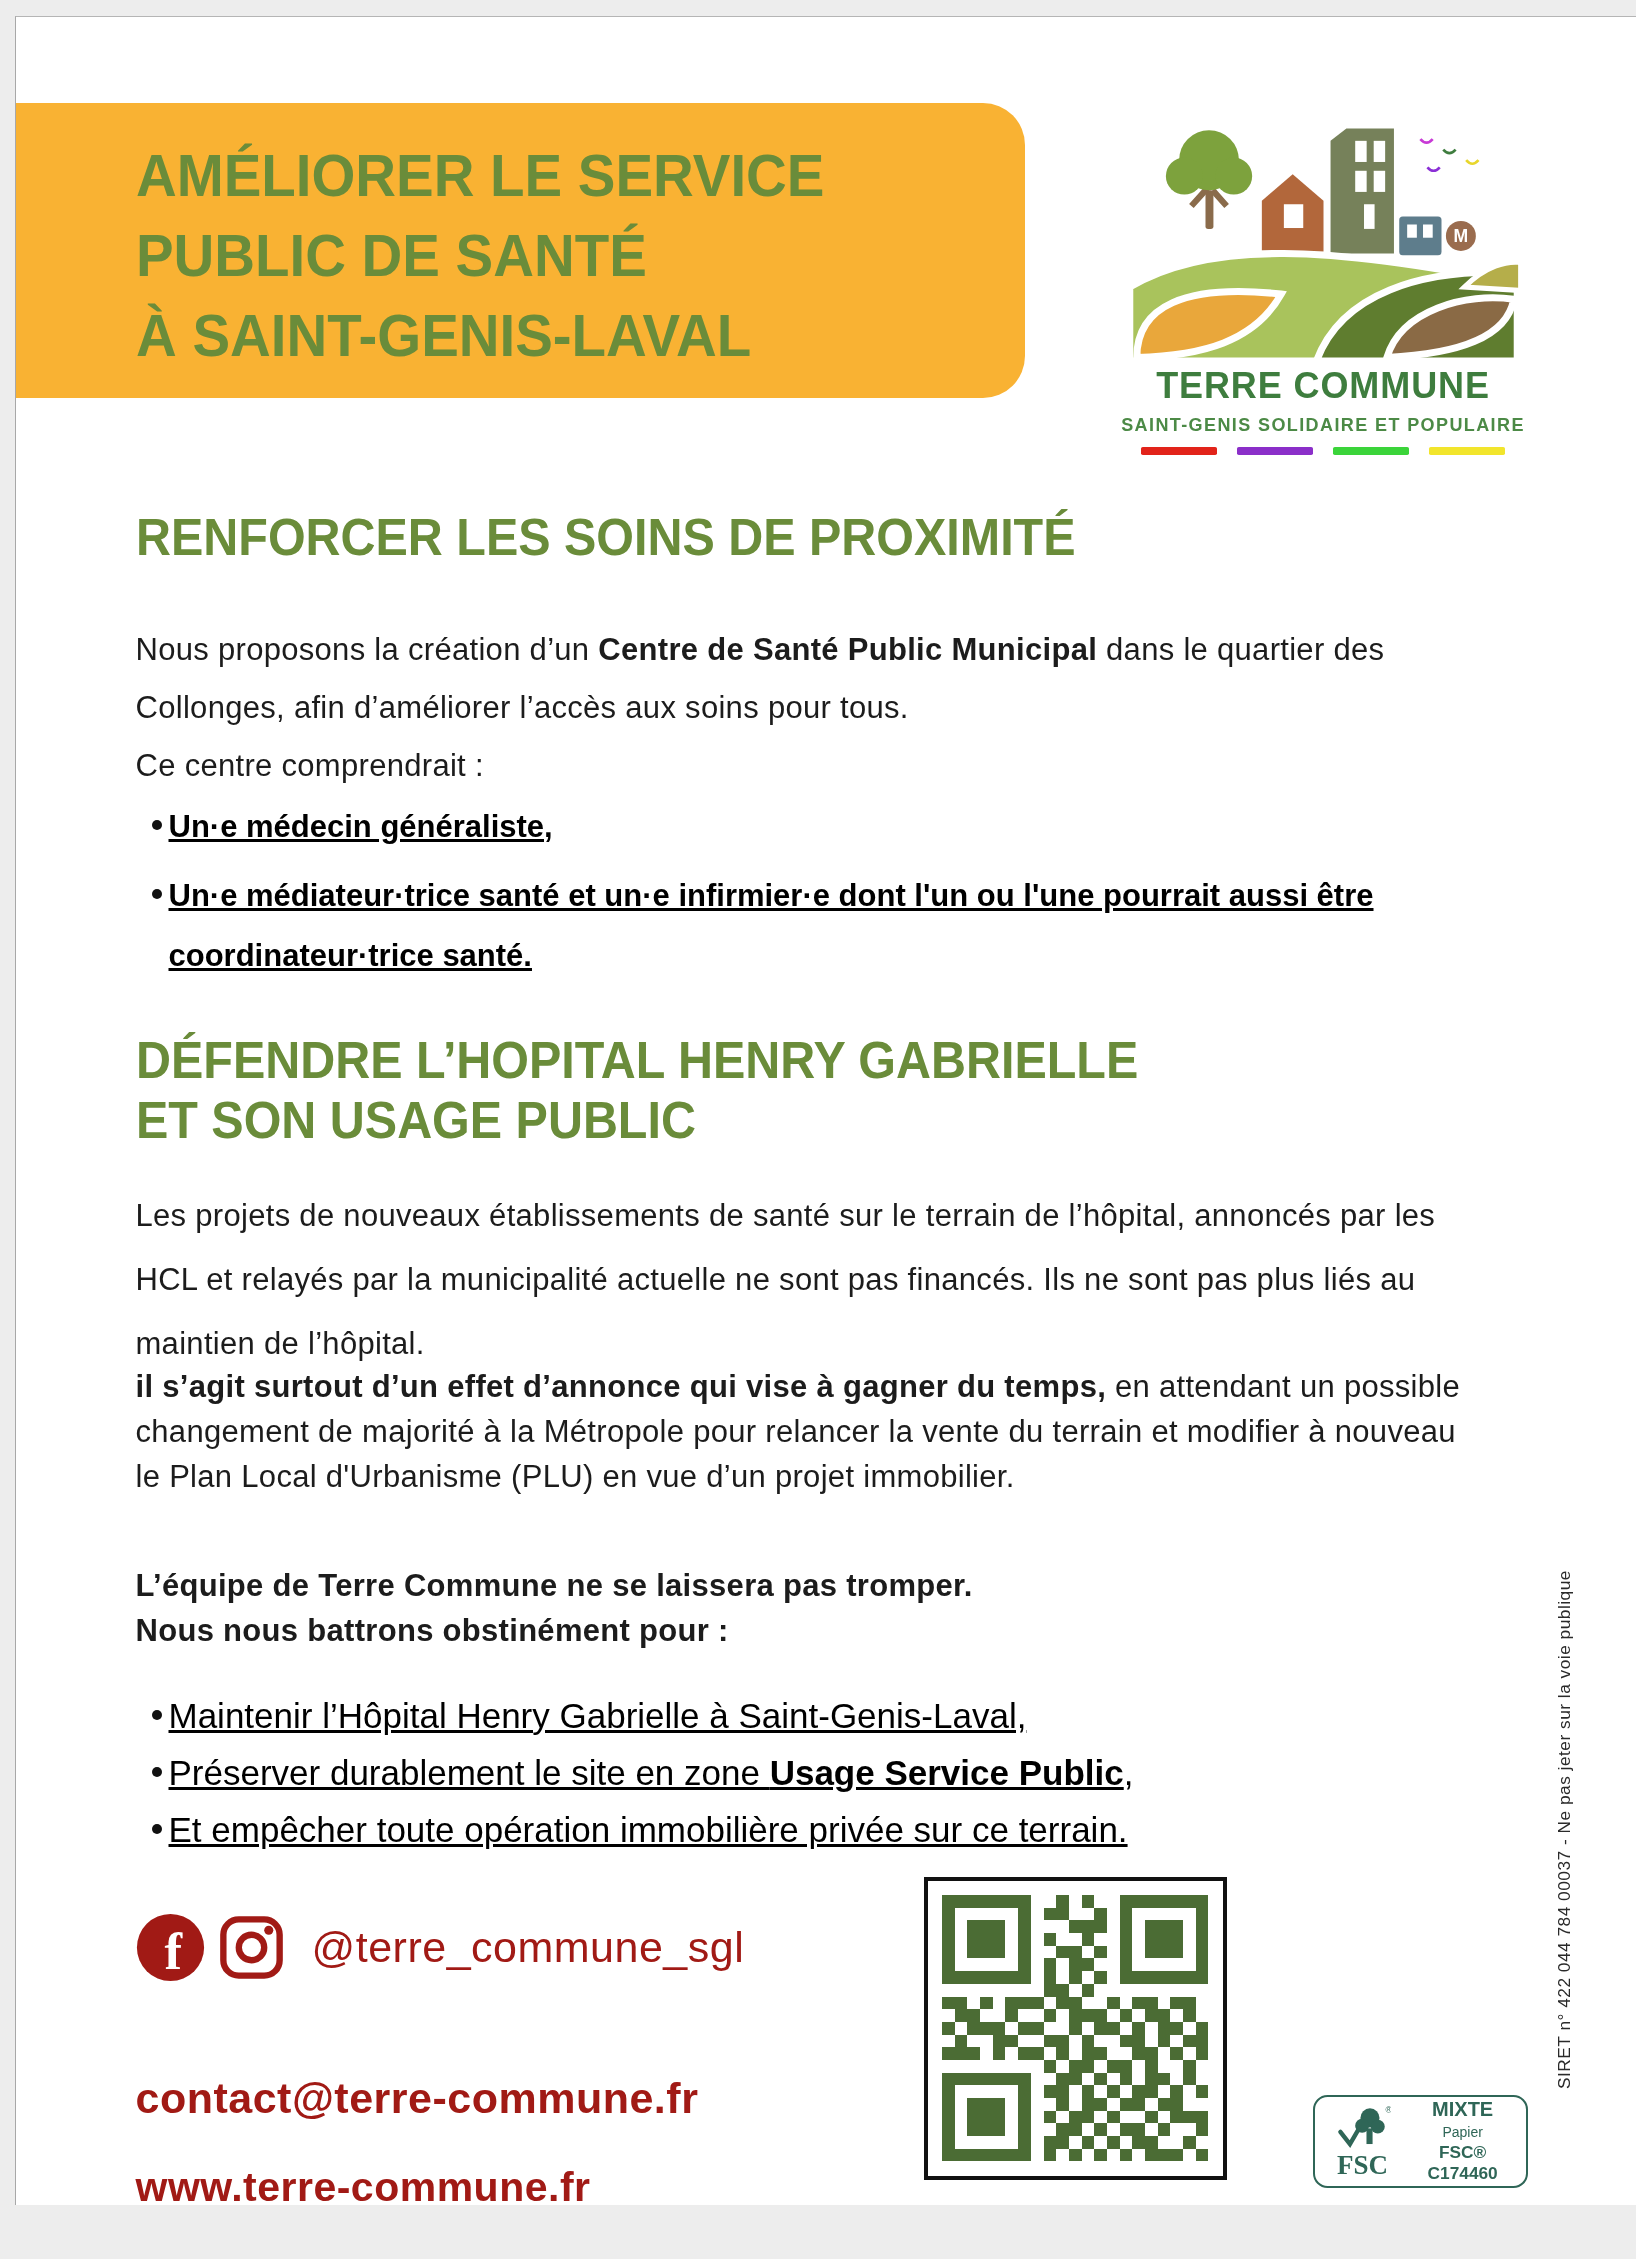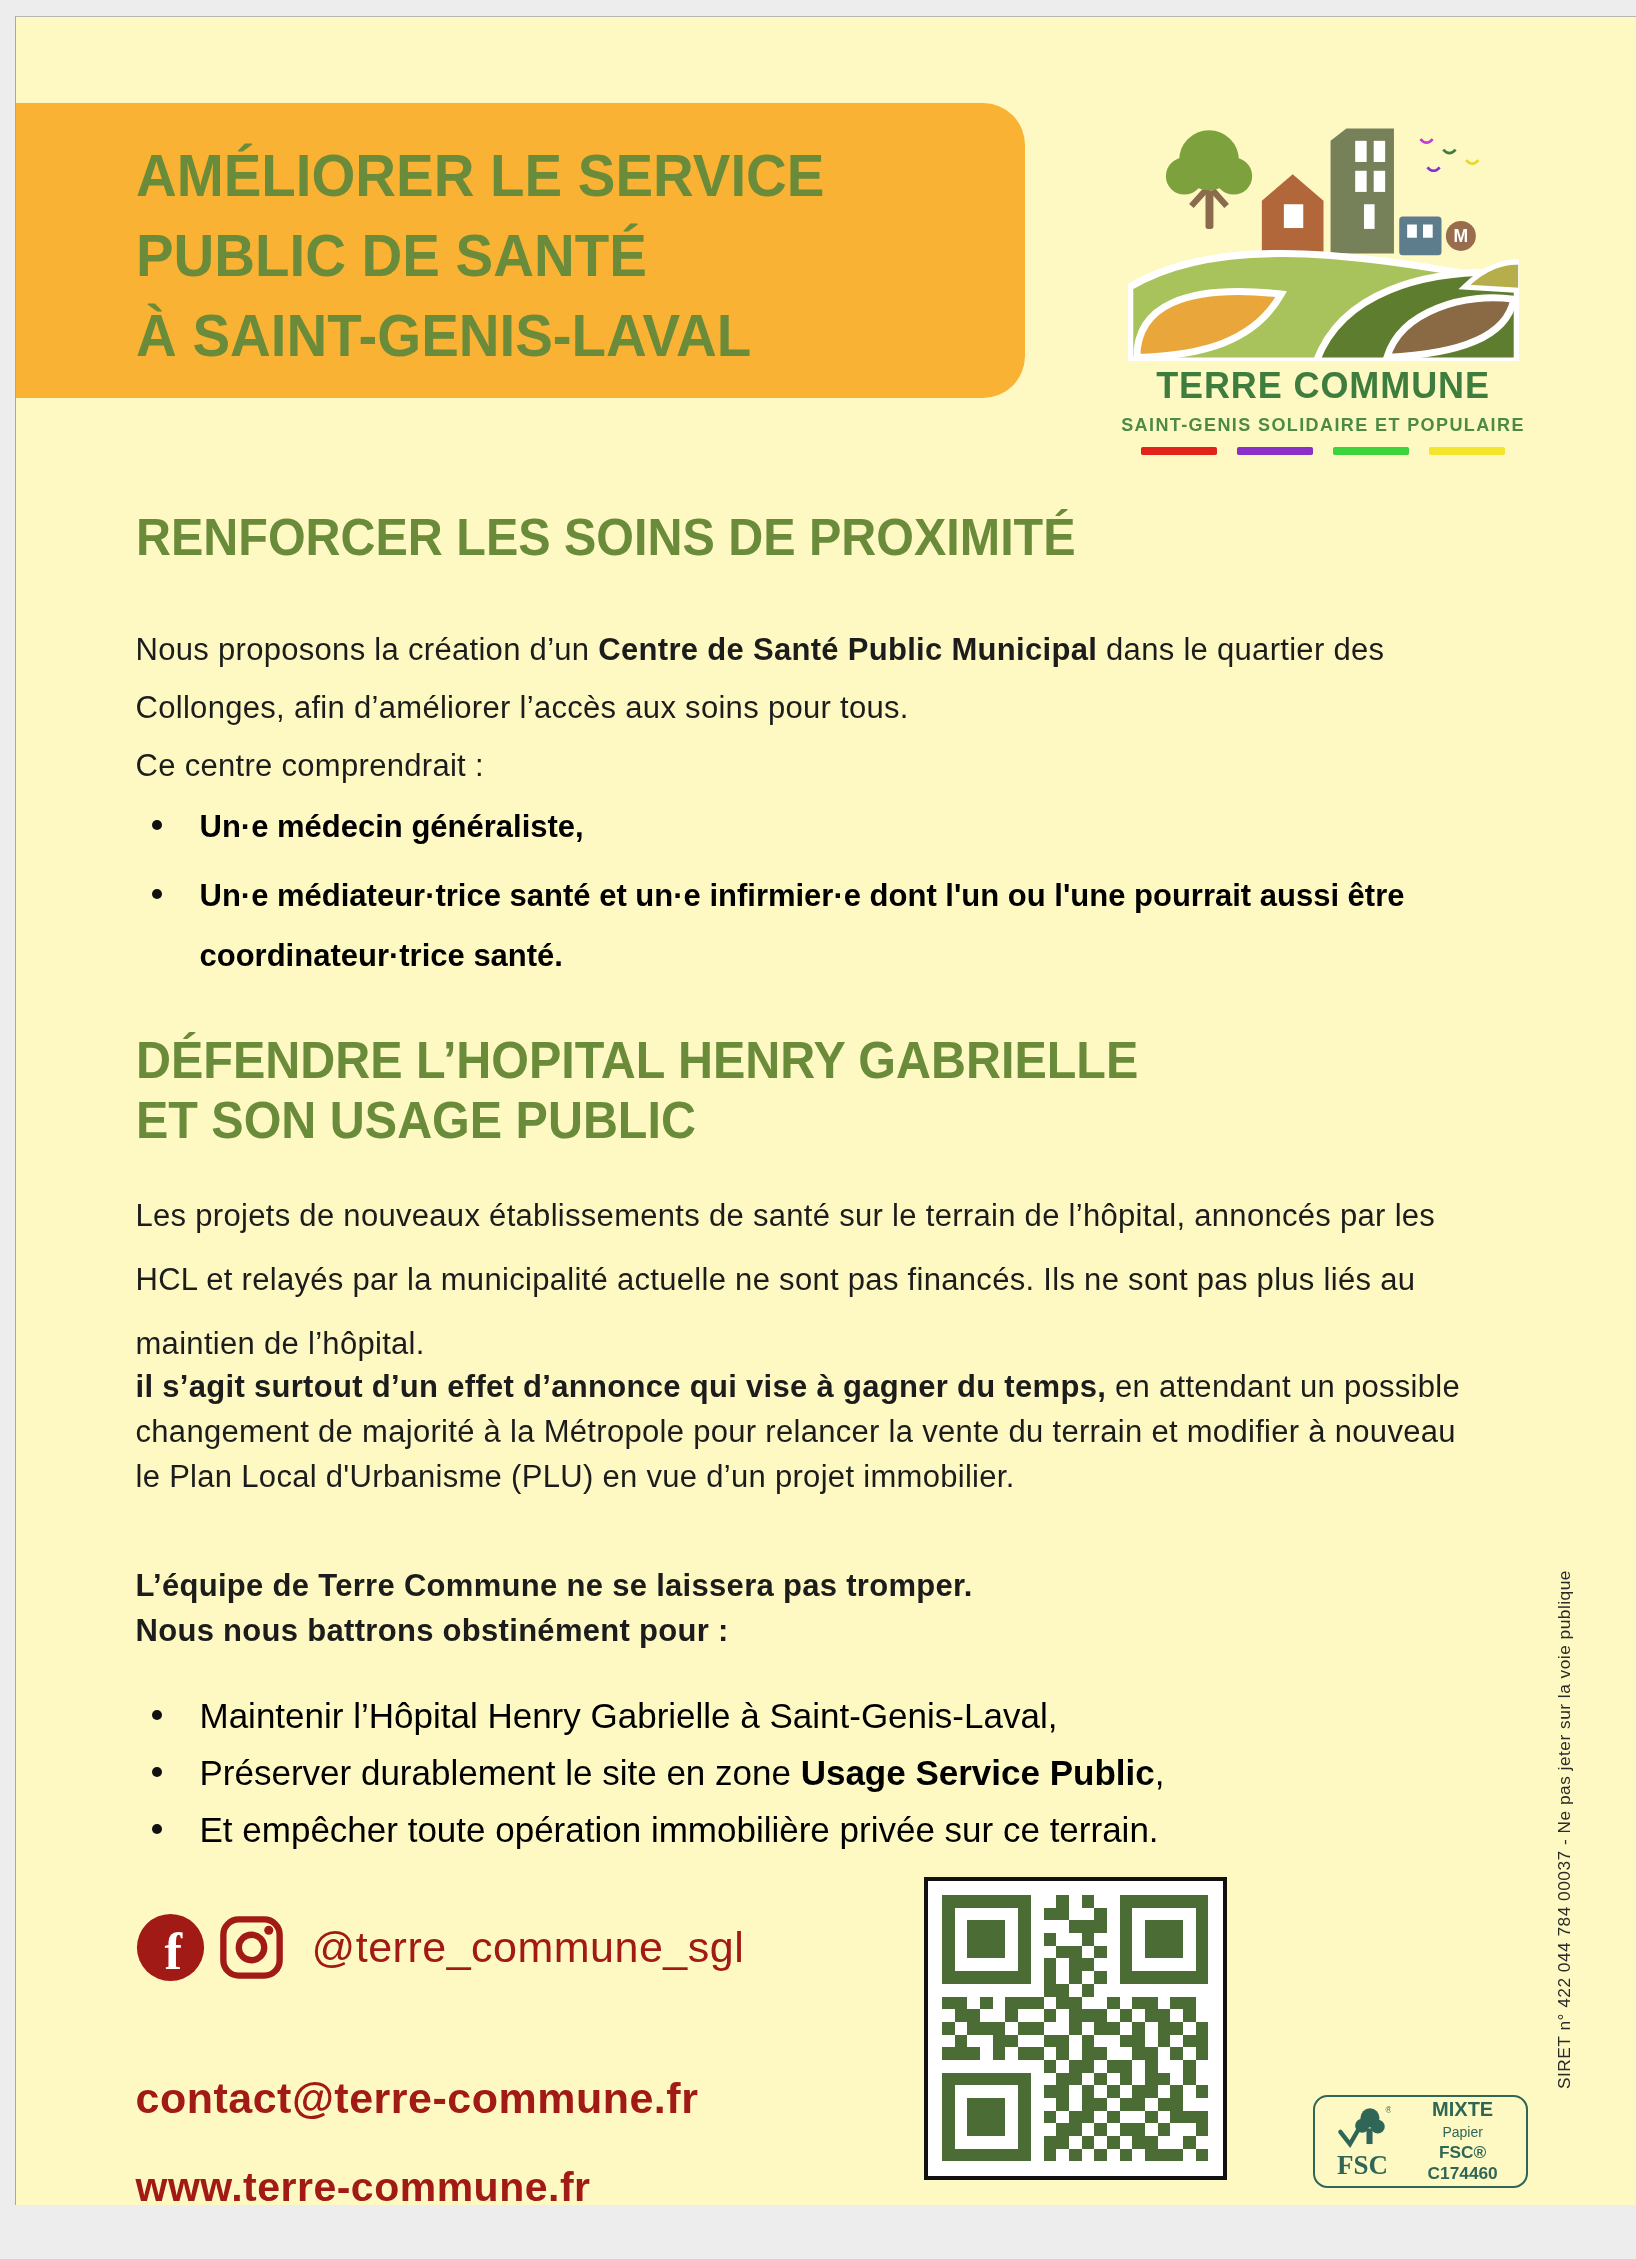--- a/index.html
+++ b/index.html
@@ -2,40 +2,40 @@
 <html style="--banner-bg: #F9B233; --green: #6A8C3A; --red: #A11A15; --qr: #4B6C34; --fsc: #2F6657; --logo-green: #3E7D3E;font-size:14.5px"><head>
 <meta charset="utf-8">
 <style>
   :root{
     --banner-bg:#F9B233; --green:#6A8C3A; --red:#A11A15;
     --qr:#4B6C34; --fsc:#2F6657; --logo-green:#3E7D3E;
   }
   *{margin:0;padding:0;box-sizing:border-box;}
   html,body{width:1636px;height:2259px;}
   body{background:#ededed;font-family:"Liberation Sans",sans-serif;position:relative;overflow:hidden;}
-  .page{position:absolute;left:14.5px;top:15.5px;width:1622px;height:2189px;background:#fef9c3;
+  .page{position:absolute;left:14.5px;top:15.5px;width:1622px;height:2189px;background:#ffffff;
         border-left:0.9px solid #a8a8a8;border-top:0.9px solid #b5b5b5;}
   
   .banner{position:absolute;left:0;top:86px;width:1009px;height:295px;background:var(--banner-bg);
           border-radius:0 42px 42px 0;padding:33px 0 0 120px;}
   .banner-title{font-size:60px;line-height:80px;font-weight:800;color:var(--green);
                 transform:scaleX(.94);transform-origin:left top;letter-spacing:0;}
   
   .logo{position:absolute;left:1080px;top:71px;width:455px;text-align:center;}
   .logo-name{font-size:36px;font-weight:800;color:var(--logo-green);letter-spacing:0.9px;margin-top:1.8px;}
   .logo-sub{font-size:18px;font-weight:700;color:#4C8A46;letter-spacing:1.4px;margin-top:7.3px;}
   .logo-bars{display:flex;justify-content:center;gap:20px;margin-top:11px;}
   .logo-bars .bar{width:76px;height:8.2px;border-radius:1.8px;display:inline-block;}
   
   .h-green{position:absolute;left:120px;font-size:51px;line-height:60px;font-weight:800;
            color:var(--green);transform:scaleX(.95);transform-origin:left top;white-space:nowrap;}
   .body-text{position:absolute;left:120px;color:#1c1c1c;font-size:31px;letter-spacing:0.3px;}
   .bold{font-weight:700;}
   ul.flyer-list{position:absolute;left:136px;list-style:none;}
-  ul.flyer-list li{display:flex;gap:38px;}
+  ul.flyer-list li{display:flex;gap:7px;text-decoration:underline;}
   ul.flyer-list .dot{flex:0 0 auto;width:10px;height:10px;border-radius:50%;background:#111;margin-top:23.6px;}
   
   .social-row{position:absolute;left:120px;top:1896px;display:flex;align-items:center;gap:12.7px;}
   .handle{font-size:43px;font-weight:400;color:var(--red);margin-left:12.7px;letter-spacing:0.5px;}
   .contact-link{position:absolute;left:120px;font-weight:700;color:var(--red);letter-spacing:0.5px;}
   .qr-box{position:absolute;left:908px;top:1860px;border:4.5px solid #111;background:#fff;padding:14.5px;}
   .qr-grid{display:grid;grid-template-columns:repeat(21,12.7px);grid-auto-rows:12.7px;}
   .qr-cell.on{background:var(--qr);}
   .fsc{position:absolute;left:1297px;top:2078px;width:215px;height:93px;border:2.7px solid var(--fsc);
        border-radius:14.5px;display:flex;align-items:center;padding:5.5px 9px;gap:7.3px;color:var(--fsc);}

